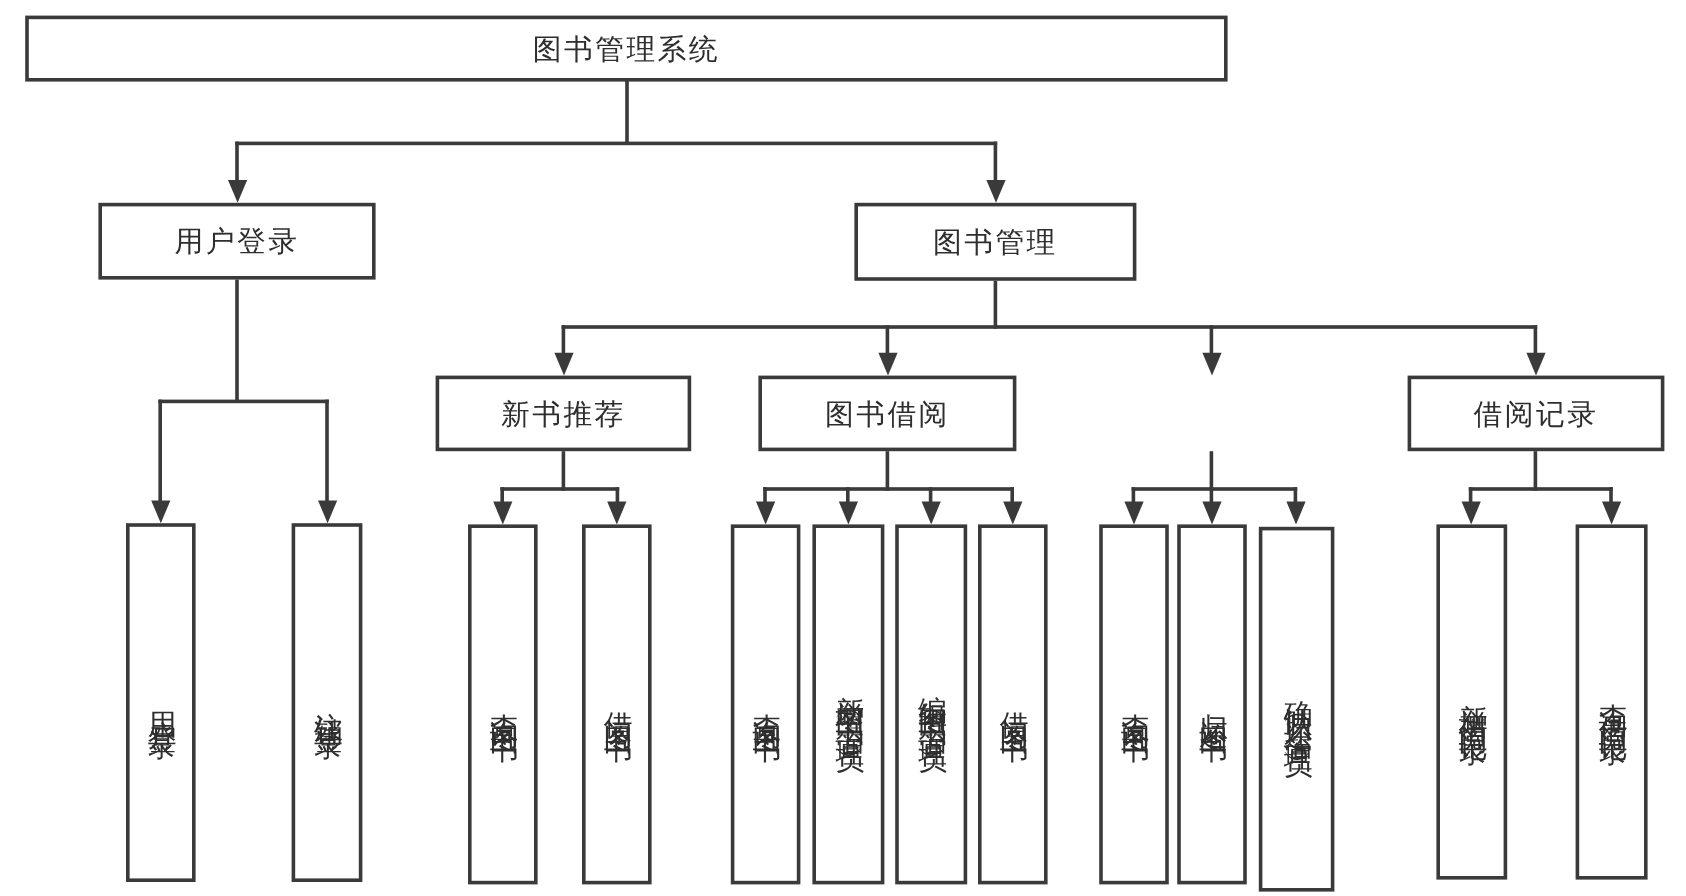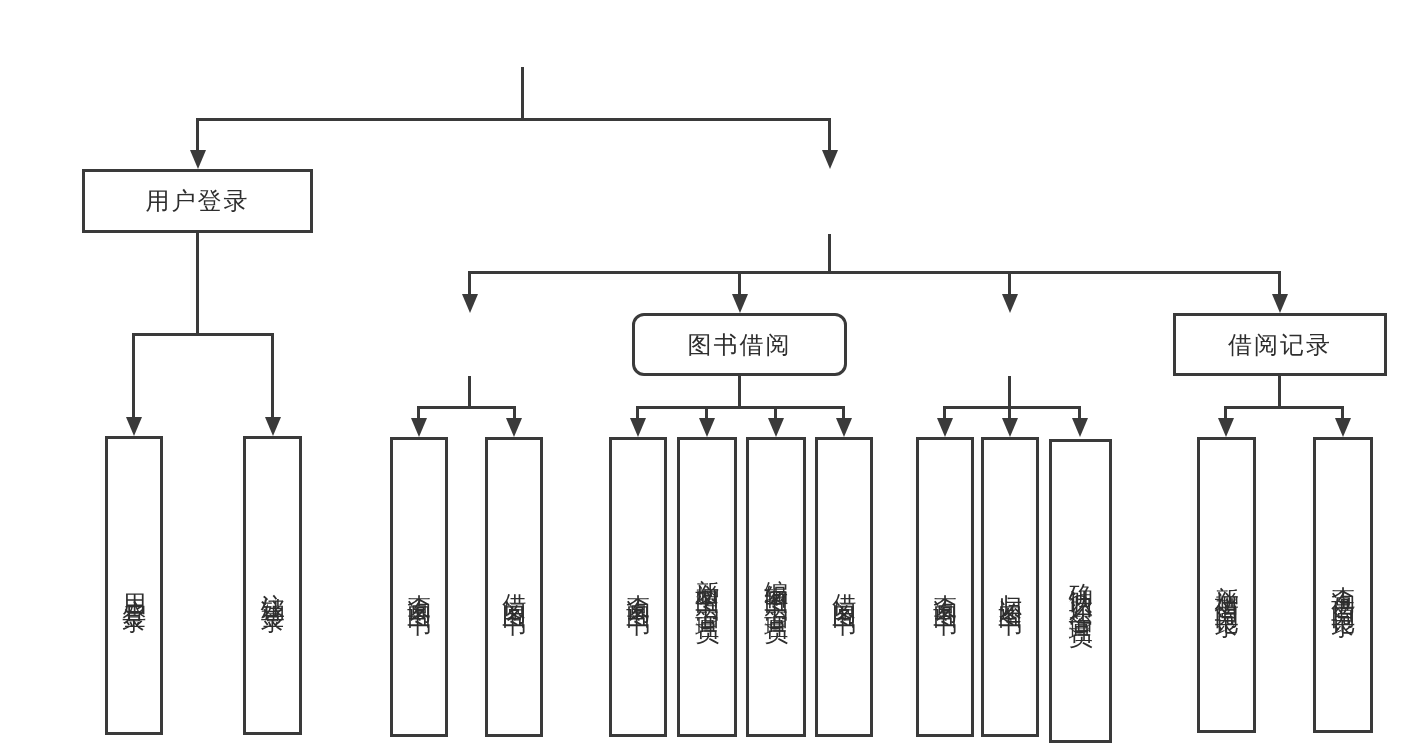--- a/index.html
+++ b/index.html
@@ -55,49 +55,52 @@
     color: var(--watermark);
     white-space: nowrap;
     z-index: 5;
   }
 </style>
 </head>
 <body>
 
 <div class="canvas">
 
+  <div class="box hbox" style="left:21px; top:13px; width:1002px; height:55px;">图书管理系统</div>
 
   <div class="vline" style="left:521px; top:67px; height:53px;"></div>
   <div class="hline" style="left:196px; top:118px; width:635px;"></div>
   <div class="vline" style="left:196px; top:118px; height:33px;"></div>
   <div class="arrow" style="left:190px; top:150px;"></div>
   <div class="vline" style="left:828px; top:118px; height:33px;"></div>
   <div class="arrow" style="left:822px; top:150px;"></div>
 
   <div class="box hbox" style="left:82px; top:169px; width:231px; height:64px;">用户登录</div>
+  <div class="box hbox" style="left:712px; top:169px; width:235px; height:65px;">图书管理</div>
 
   <div class="vline" style="left:196px; top:233px; height:102px;"></div>
   <div class="hline" style="left:132px; top:333px; width:142px;"></div>
   <div class="vline" style="left:132px; top:333px; height:85px;"></div>
   <div class="arrow" style="left:126px; top:417px;"></div>
   <div class="vline" style="left:271px; top:333px; height:85px;"></div>
   <div class="arrow" style="left:265px; top:417px;"></div>
 
   <div class="vline" style="left:828px; top:234px; height:40px;"></div>
   <div class="hline" style="left:468px; top:271px; width:813px;"></div>
   <div class="vline" style="left:468px; top:271px; height:26px;"></div>
   <div class="arrow" style="left:462px; top:294px;"></div>
   <div class="vline" style="left:738px; top:271px; height:26px;"></div>
   <div class="arrow" style="left:732px; top:294px;"></div>
   <div class="vline" style="left:1008px; top:271px; height:26px;"></div>
   <div class="arrow" style="left:1002px; top:294px;"></div>
   <div class="vline" style="left:1278px; top:271px; height:26px;"></div>
   <div class="arrow" style="left:1272px; top:294px;"></div>
 
-  <div class="box hbox" style="left:632px; top:313px; width:215px; height:63px;border-radius:12px;">图书借阅</div>
+  <div class="box hbox" style="left:363px; top:313px; width:213px; height:63px;">新书推荐</div>
+  <div class="box hbox" style="left:632px; top:313px; width:215px; height:63px;">图书借阅</div>
   <div class="box hbox" style="left:1173px; top:313px; width:214px; height:63px;">借阅记录</div>
 
   <div class="vline" style="left:468px; top:376px; height:33px;"></div>
   <div class="hline" style="left:417px; top:406px; width:99px;"></div>
   <div class="vline" style="left:417px; top:406px; height:14px;"></div>
   <div class="arrow" style="left:411px; top:418px;"></div>
   <div class="vline" style="left:513px; top:406px; height:14px;"></div>
   <div class="arrow" style="left:506px; top:418px;"></div>
 
   <div class="vline" style="left:738px; top:376px; height:33px;"></div>

